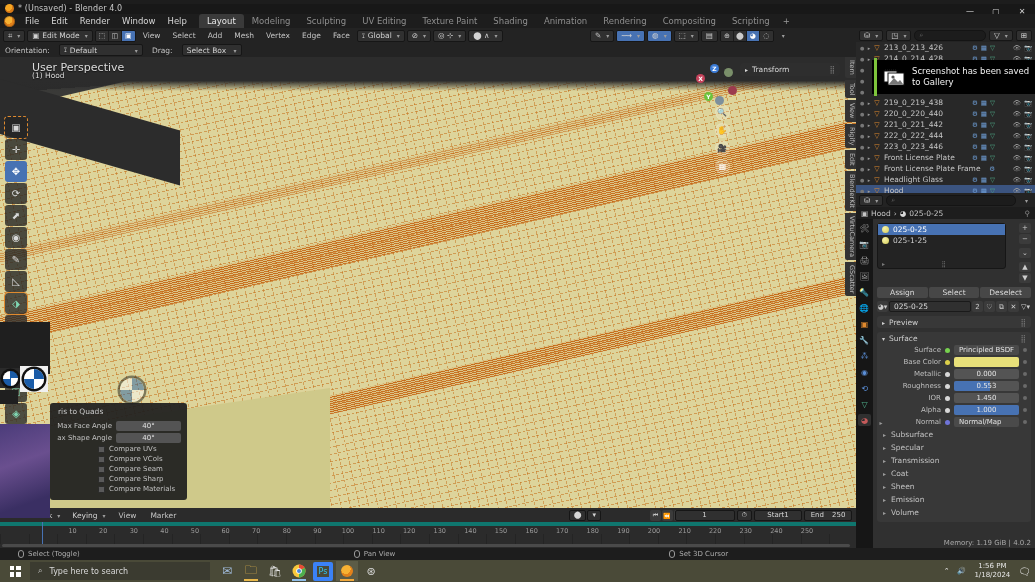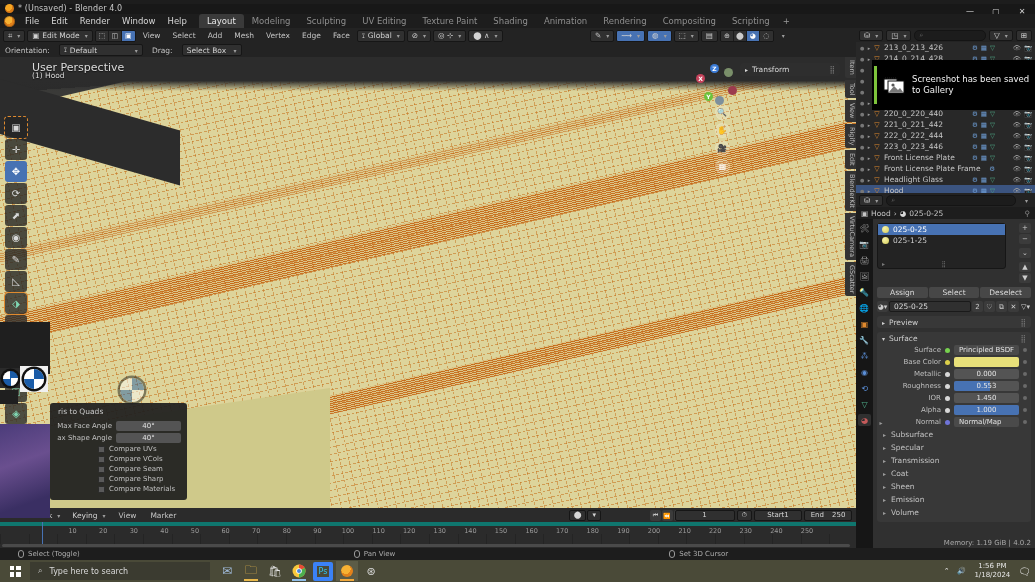--- a/index.html
+++ b/index.html
@@ -143,21 +143,21 @@
   .olrow .arw { width:8px; color:#9a9a9a; font-size:5px; text-align:center;}
   .tri { width:8px; margin-right:3px; color:#e08a2e; font-size:7px; text-align:center;}
   .olname { white-space:nowrap; overflow:hidden;}
   .olicons { position:absolute; right:3px; display:flex; gap:3px; align-items:center;}
   .olicons i { font-style:normal; font-size:6.5px; color:#9f9f9f;}
   .olmid { position:absolute; right:40px; display:flex; gap:3px;}
   .olmid i { font-style:normal; font-size:6.5px; color:#6f9fd8;}
   .olmid i.g { color:#4fae8a;}
 
   
-  .toast { position:absolute; left:16px; top:32px; width:163px; height:50px; background:#000000;
+  .toast { position:absolute; left:16px; top:32px; width:163px; height:34px; background:#000000;
     display:flex; align-items:center; z-index:12;}
   .toast .bar { width:3px; height:38px; background:#7ec43c; margin:0 6px 0 2px;}
   .toast .ico { width:22px; height:18px; position:relative; margin-right:7px;}
   .toast .txt { color:#f2f2f2; font-size:8.5px; line-height:11px;}
 
   
   .props { position:absolute; left:0; top:165px; width:179px; height:355px; background:#1d1d1d;}
   .propshead { height:14px; background:#232323; display:flex; align-items:center; gap:3px; padding:0 3px;}
   .breadcrumb { height:12px; display:flex; align-items:center; gap:3px; padding:0 5px; color:#c6c6c6; font-size:7.5px;}
   .ptabs { position:absolute; left:0; top:26px; width:17px; bottom:0; background:#161616;

